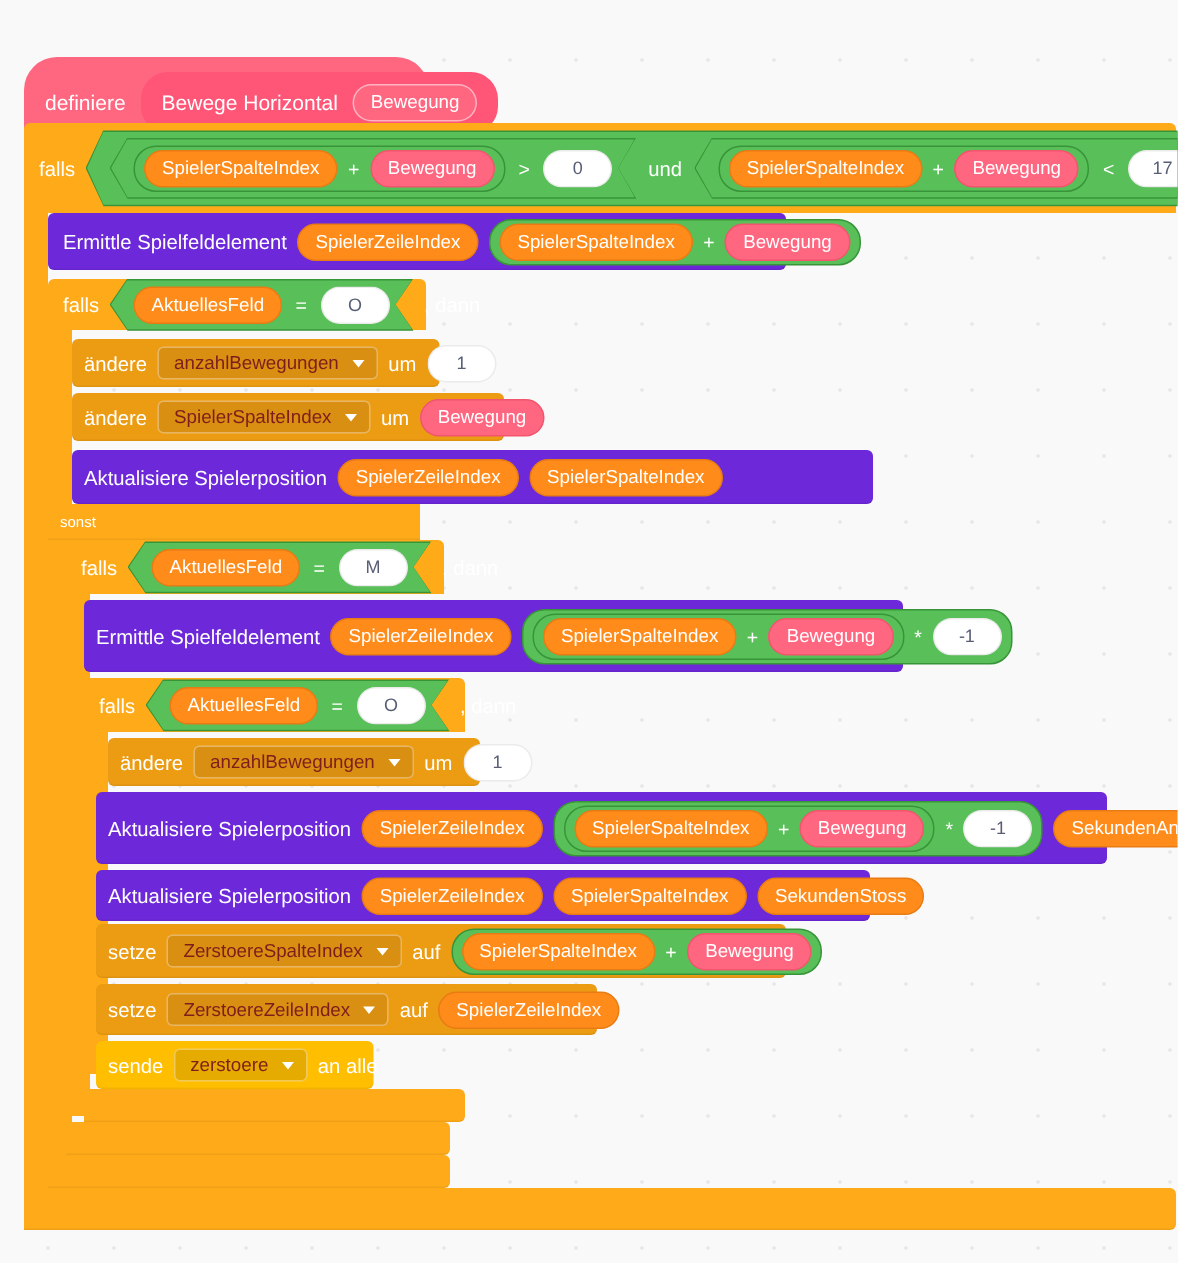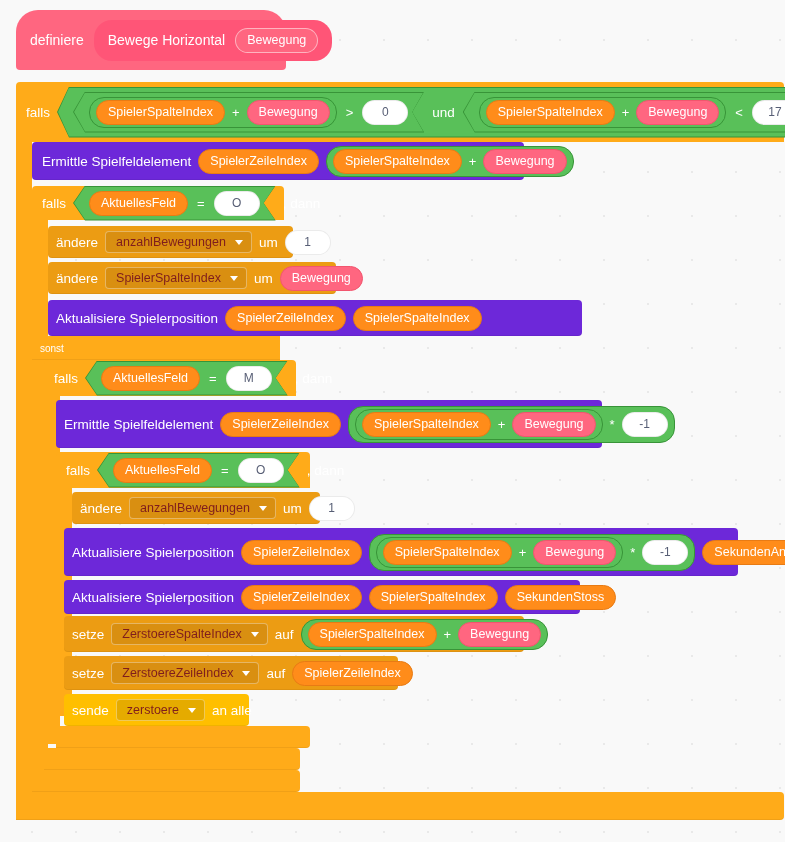--- a/index.html
+++ b/index.html
@@ -109,21 +109,21 @@
   .cb-top{position:absolute;border-radius:4px 4px 0 0;box-sizing:border-box;
           display:flex;align-items:center;padding:0 10px;gap:7px;color:#fff;font-size:13.5px;}
   .cb-left{position:absolute;width:16px;}
   .cb-bot{position:absolute;border-radius:0 0 4px 4px;}
 
   .lbl{white-space:nowrap;}
 </style>
 </head>
 <body>
 
-<div class="define" style="left:16px;top:10px;width:270px;height:60px;">
+<div class="define" style="left:16px;top:38px;width:270px;height:60px;">
   <span class="lbl">definiere</span>
   <span class="proto">
     <span class="lbl">Bewege Horizontal</span>
     <span class="oval ov-pink-on-pink">Bewegung</span>
   </span>
 </div>
 
 <div class="cb-top orange" style="left:16px;top:82px;width:768px;height:60px;">
   <span class="lbl">falls</span>
 

